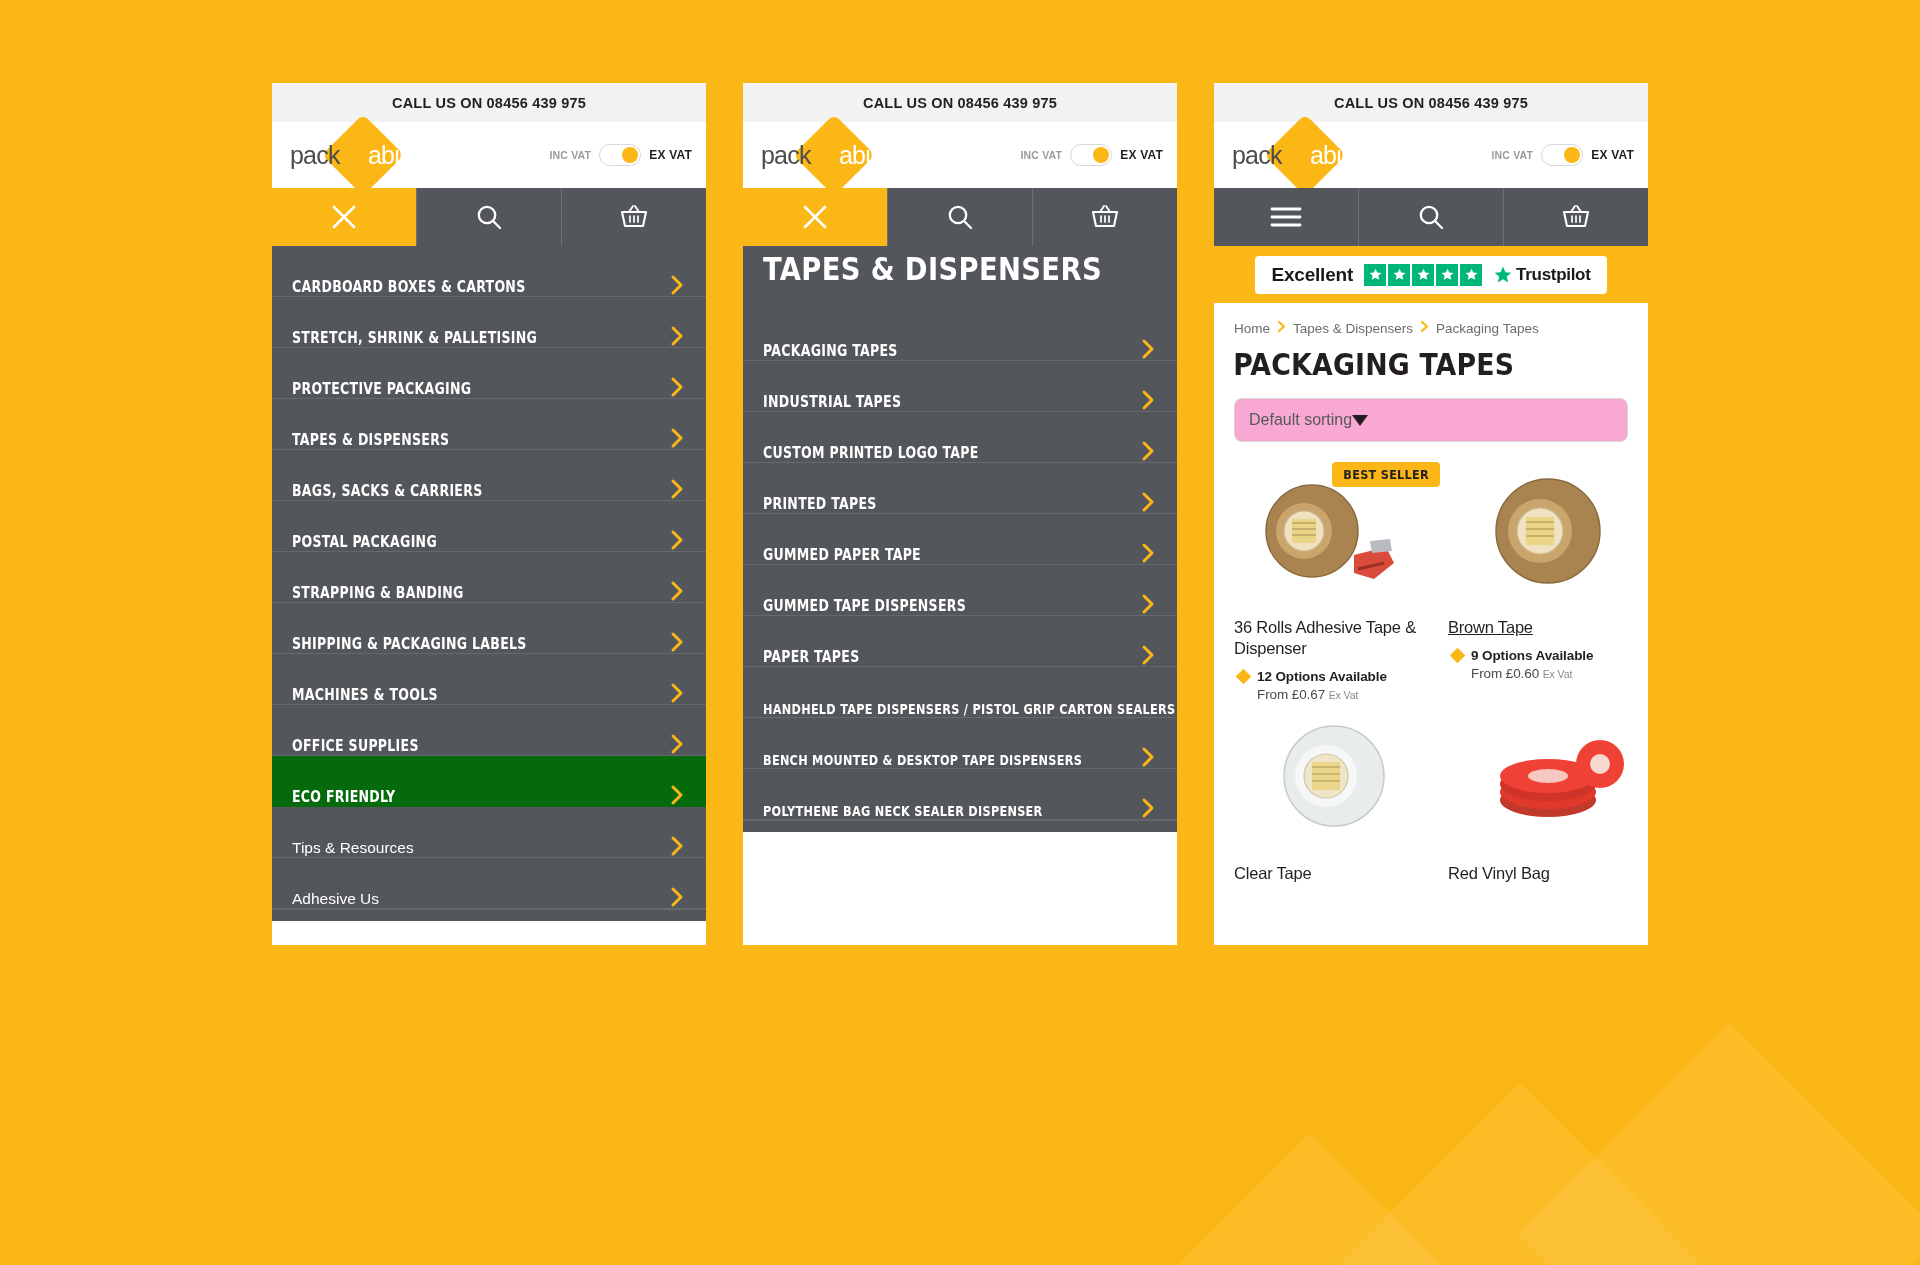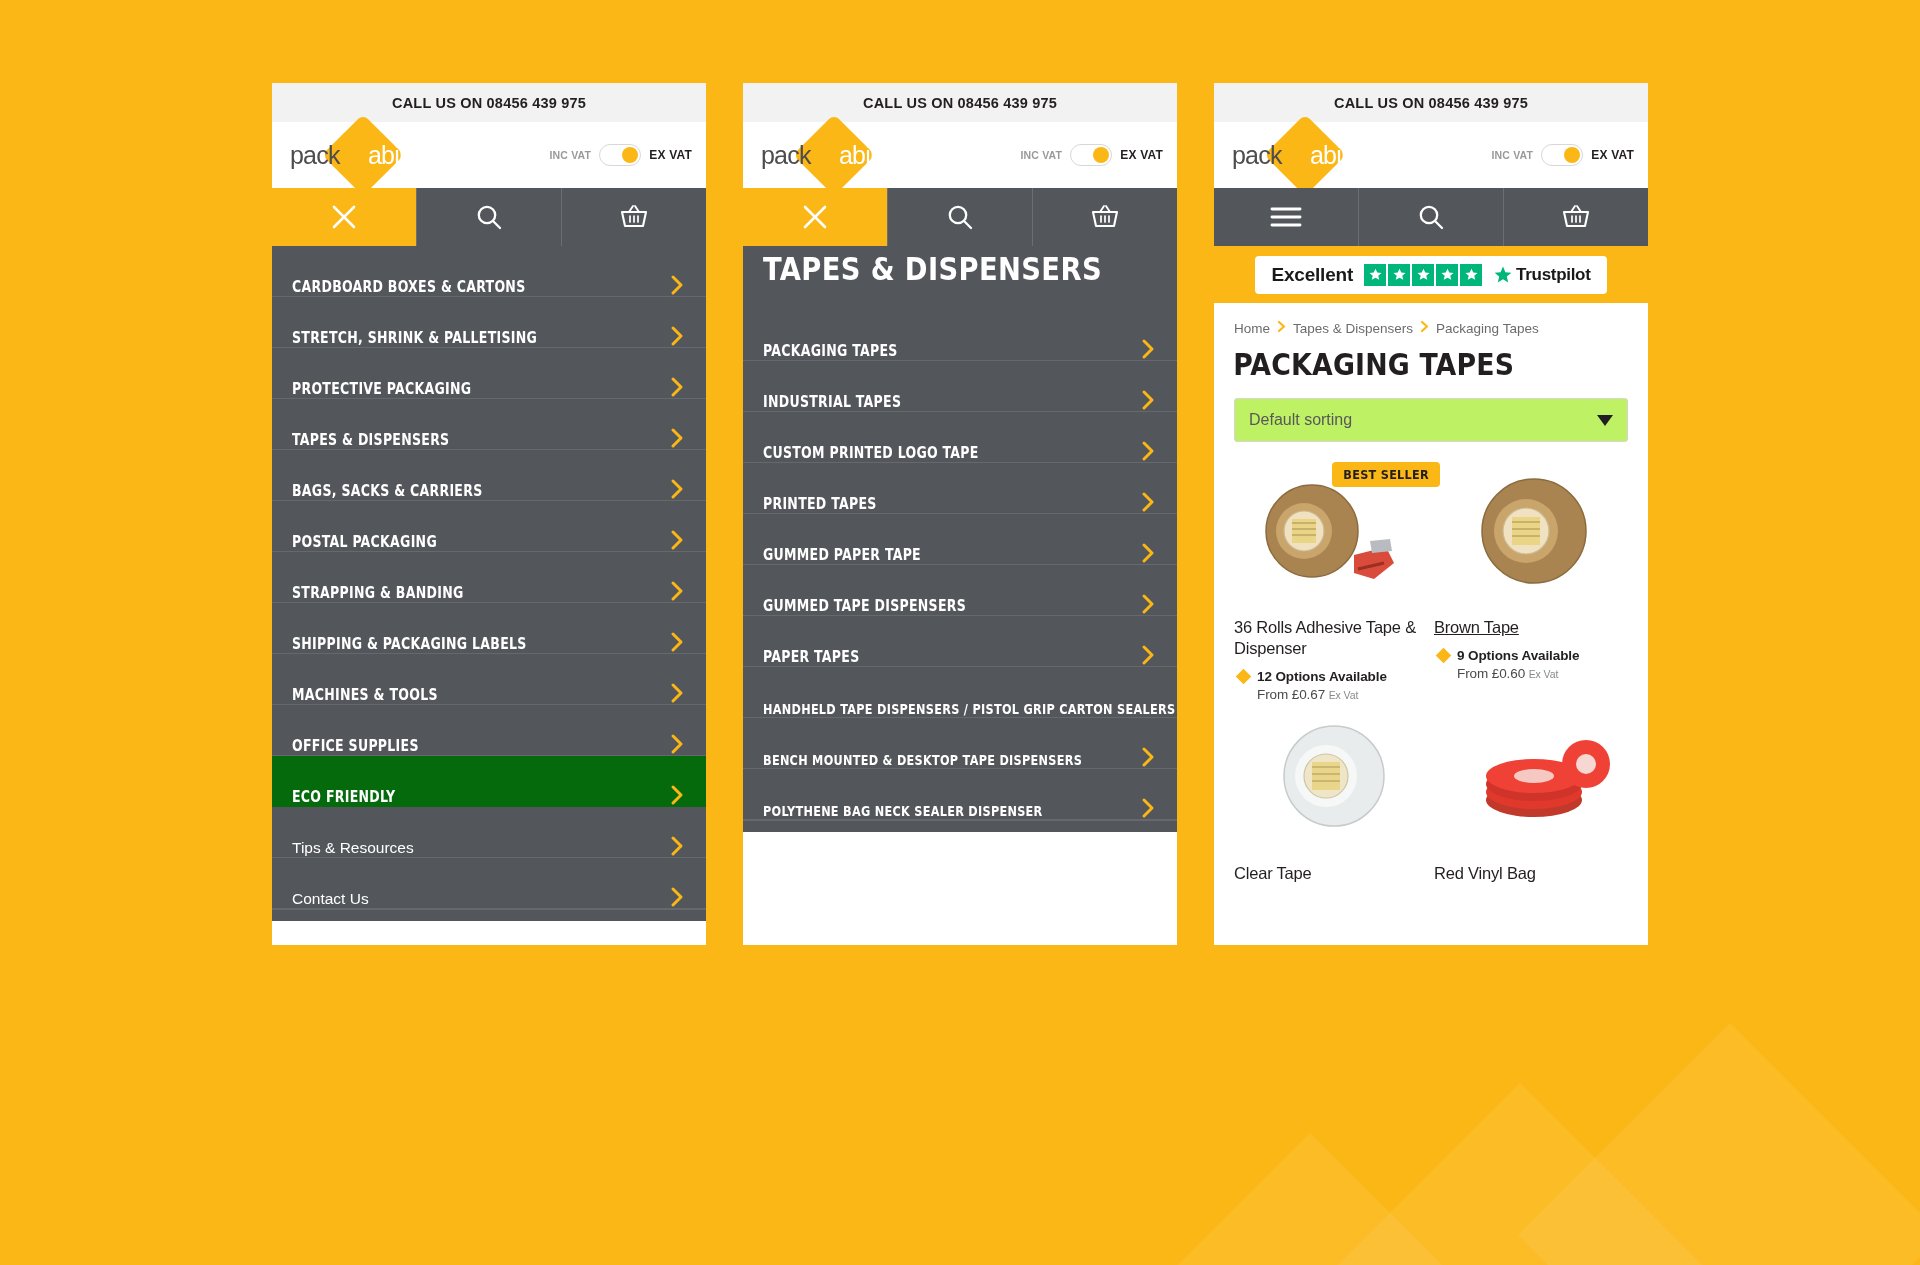--- a/index.html
+++ b/index.html
@@ -243,40 +243,41 @@
     text-transform: uppercase;
     letter-spacing: 0.2px;
     transform: scaleX(0.96);
     transform-origin: left center;
   }
 
   .sort-wrap { padding: 16px 20px 0 20px; }
   .sort-select {
     height: 44px;
     border: 1px solid #d5d5d5;
-    border-radius: 3px;
-    display: flex;
-    align-items: center;
-    justify-content: space-between;
+    border-radius: 8px;
+    display: flex;
+    align-items: center;
+    justify-content: flex-start;
     padding: 0 14px;
     font-size: 16px;
     color: #58585a;
-    background: #bef264;
+    background: #f9a8d4;
   }
   .caret {
     width: 0; height: 0;
     border-left: 8px solid transparent;
     border-right: 8px solid transparent;
     border-top: 11px solid #231f20;
   }
 
   .grid {
     display: grid;
     grid-template-columns: 1fr 1fr;
     padding: 14px 20px 0 20px;
+    column-gap: 14px;
   }
   .card { position: relative; }
   .card-img {
     height: 155px;
     display: flex;
     align-items: center;
     justify-content: center;
     position: relative;
   }
   .best-badge {
@@ -437,21 +438,21 @@
             <path d="M3 3 L11 11 L3 19" fill="none" stroke="#FBB716" stroke-width="3" stroke-linecap="round" stroke-linejoin="round"></path>
           </svg>
         </div>
         <div class="menu-item">
           <span class="menu-label plain">Tips &amp; Resources</span>
           <svg class="chev" width="16" height="22" viewBox="0 0 16 22">
             <path d="M3 3 L11 11 L3 19" fill="none" stroke="#FBB716" stroke-width="3" stroke-linecap="round" stroke-linejoin="round"></path>
           </svg>
         </div>
         <div class="menu-item">
-          <span class="menu-label plain">Contact Us</span>
+          <span class="menu-label plain">Adhesive Us</span>
           <svg class="chev" width="16" height="22" viewBox="0 0 16 22">
             <path d="M3 3 L11 11 L3 19" fill="none" stroke="#FBB716" stroke-width="3" stroke-linecap="round" stroke-linejoin="round"></path>
           </svg>
         </div>
       </div>
     <div class="menu-tail"></div>
   </div>
 
   <div class="phone">
     <div class="callbar">

